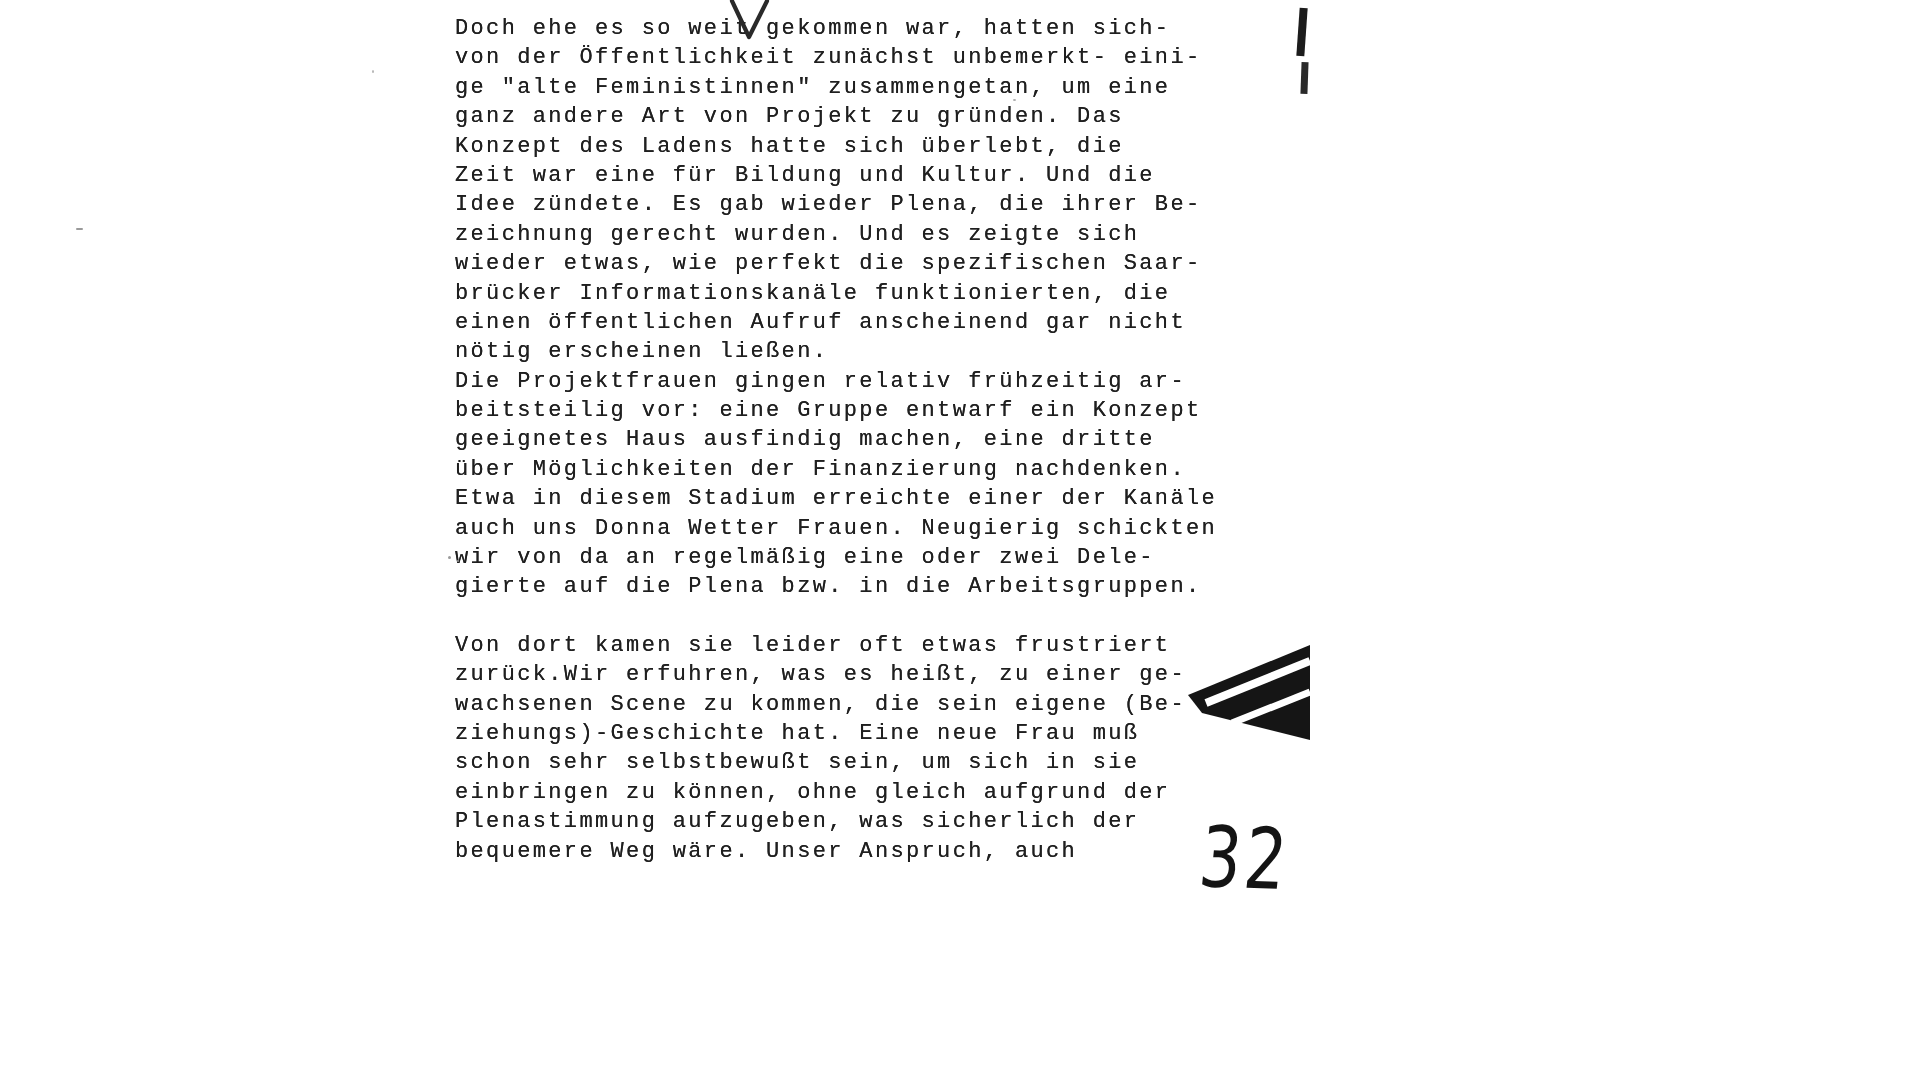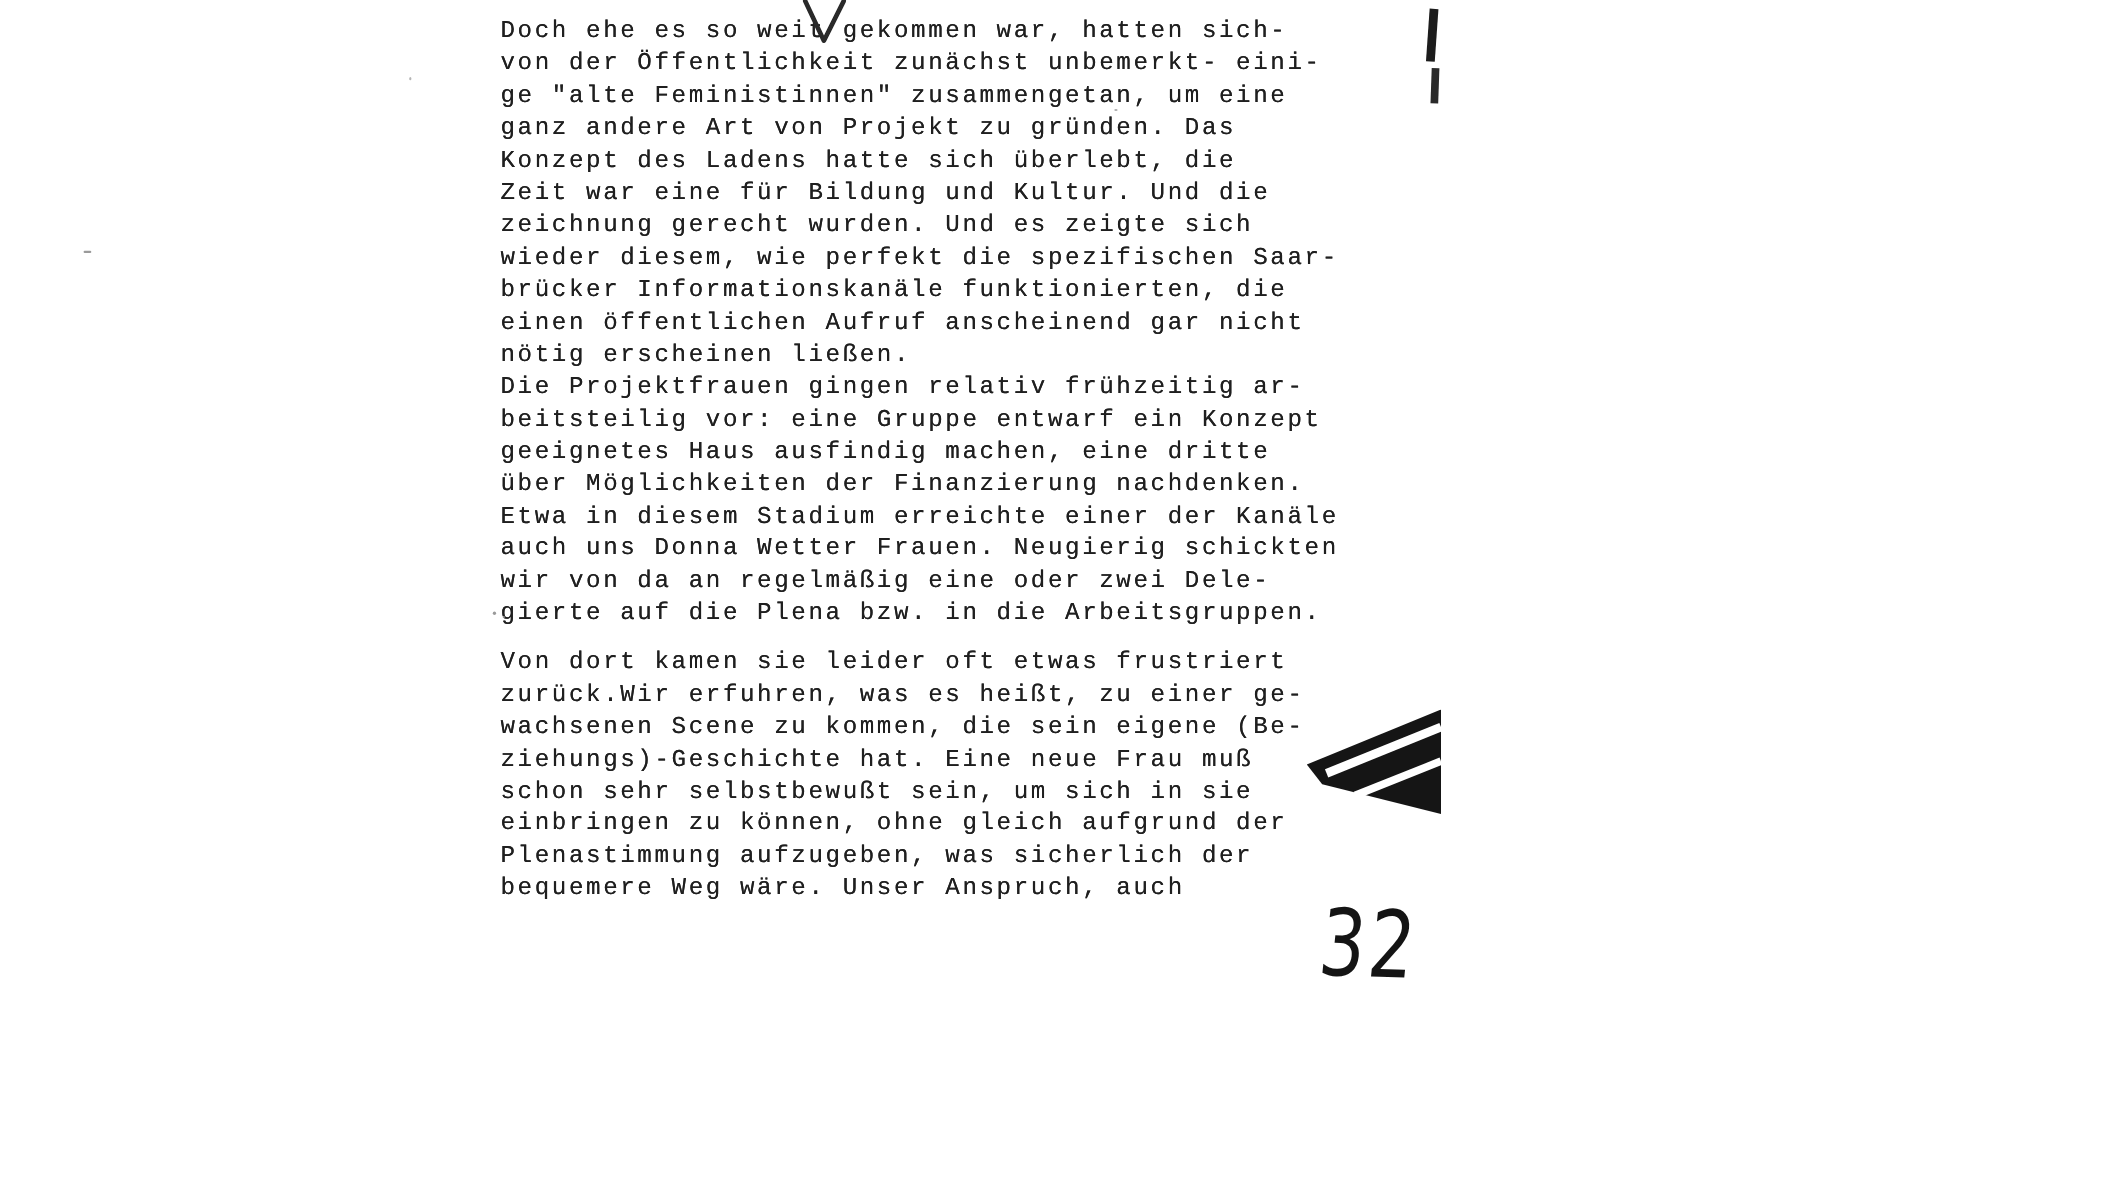--- a/index.html
+++ b/index.html
@@ -22,21 +22,21 @@
   .tline{
     white-space:pre;
     font-family:"Liberation Mono","DejaVu Sans Mono",monospace;
     font-size:22px;
     line-height:29.4px;
     height:29.4px;
     letter-spacing:2.35px;
     color:#1f1f1f;
     text-shadow:0 0 0.45px #3a3a3a;
   }
-  .tline.para-gap{margin-top:15px;}
+  .tline.para-gap{margin-top:29px;}
   .page-number{
     position:absolute;
     left:1205px;top:808px;
     font-family:"DejaVu Sans",sans-serif;
     font-size:84px;
     color:#141414;
     letter-spacing:4px;
     transform:scaleX(0.78) skewX(-6deg) rotate(1.5deg);
     transform-origin:left top;
   }
@@ -67,22 +67,23 @@
 
 <div class="scan-page">
 
   <div class="text-block">
     <div class="tline">Doch ehe es so weit gekommen war, hatten sich-</div>
     <div class="tline">von der Öffentlichkeit zunächst unbemerkt- eini-</div>
     <div class="tline">ge "alte Feministinnen" zusammengetan, um eine</div>
     <div class="tline">ganz andere Art von Projekt zu gründen. Das</div>
     <div class="tline">Konzept des Ladens hatte sich überlebt, die</div>
     <div class="tline">Zeit war eine für Bildung und Kultur. Und die</div>
+    <div class="tline">Idee zündete. Es gab wieder Plena, die ihrer Be-</div>
     <div class="tline">zeichnung gerecht wurden. Und es zeigte sich</div>
-    <div class="tline">wieder diesem, wie perfekt die spezifischen Saar-</div>
+    <div class="tline">wieder etwas, wie perfekt die spezifischen Saar-</div>
     <div class="tline">brücker Informationskanäle funktionierten, die</div>
     <div class="tline">einen öffentlichen Aufruf anscheinend gar nicht</div>
     <div class="tline">nötig erscheinen ließen.</div>
     <div class="tline">Die Projektfrauen gingen relativ frühzeitig ar-</div>
     <div class="tline">beitsteilig vor: eine Gruppe entwarf ein Konzept</div>
     <div class="tline">geeignetes Haus ausfindig machen, eine dritte</div>
     <div class="tline">über Möglichkeiten der Finanzierung nachdenken.</div>
     <div class="tline">Etwa in diesem Stadium erreichte einer der Kanäle</div>
     <div class="tline">auch uns Donna Wetter Frauen. Neugierig schickten</div>
     <div class="tline">wir von da an regelmäßig eine oder zwei Dele-</div>

